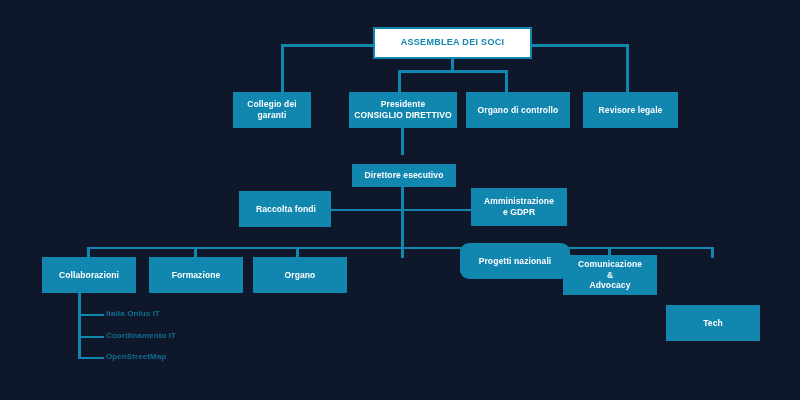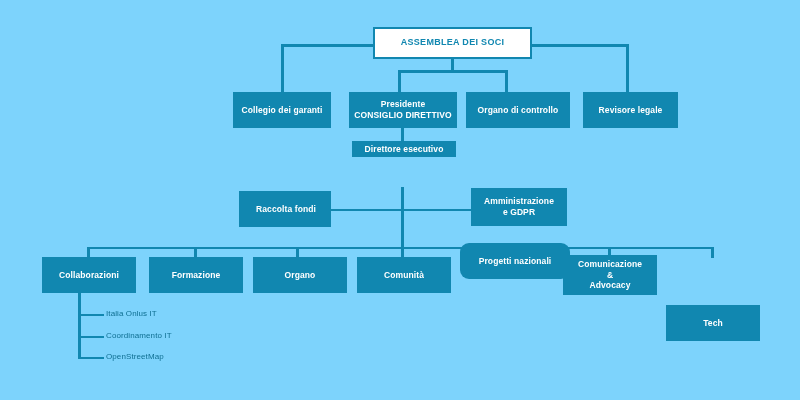--- a/index.html
+++ b/index.html
@@ -4,21 +4,21 @@
 <style>
   html, body {
     margin: 0;
     padding: 0;
     background: #000000;
   }
   #chart-root {
     position: relative;
     width: 800px;
     height: 400px;
-    background: #7dd3fc;
+    background: #0f172a;
     font-family: "Liberation Sans", sans-serif;
     overflow: hidden;
   }
   .node {
     position: absolute;
     box-sizing: border-box;
     display: flex;
     align-items: center;
     justify-content: center;
     text-align: center;
@@ -41,21 +41,21 @@
     white-space: pre-line;
     display: block;
   }
   .conn {
     position: absolute;
     background: #1187b0;
   }
   .subitem {
     position: absolute;
     color: #0f6f92;
-    font-weight: normal;
+    font-weight: bold;
     font-size: 8px;
     white-space: nowrap;
     letter-spacing: 0.1px;
   }
 </style>
 </head>
 <body>
 
 <div id="chart-root">
 
@@ -67,37 +67,37 @@
 
   <div class="conn" style="left:281px; top:44px; width:95px; height:3px;"></div>
   <div class="conn" style="left:529px; top:44px; width:100px; height:3px;"></div>
   <div class="conn" style="left:281px; top:44px; width:3px; height:48px;"></div>
   <div class="conn" style="left:626px; top:44px; width:3px; height:48px;"></div>
 
   <div class="node root" style="left:373px; top:27px; width:159px; height:32px;">
     <span class="node-label">ASSEMBLEA DEI SOCI</span>
   </div>
 
-  <div class="node" style="left:233px; top:92px; width:98px; height:36px;">
+  <div class="node" style="left:233px; top:92px; width:78px; height:36px;">
     <span class="node-label">Collegio dei garanti</span>
   </div>
   <div class="node" style="left:349px; top:92px; width:108px; height:36px;">
     <span class="node-label">Presidente
 CONSIGLIO DIRETTIVO</span>
   </div>
   <div class="node" style="left:466px; top:92px; width:104px; height:36px;">
     <span class="node-label">Organo di controllo</span>
   </div>
   <div class="node" style="left:583px; top:92px; width:95px; height:36px;">
     <span class="node-label">Revisore legale</span>
   </div>
 
   <div class="conn" style="left:401px; top:128px; width:3px; height:27px;"></div>
 
-  <div class="node" style="left:352px; top:141px; width:104px; height:16px;align-items:flex-end;">
+  <div class="node" style="left:352px; top:164px; width:104px; height:23px;">
     <span class="node-label">Direttore esecutivo</span>
   </div>
 
   <div class="conn" style="left:401px; top:187px; width:3px; height:62px;"></div>
 
   <div class="conn" style="left:330px; top:209px; width:73px; height:2px;"></div>
   <div class="conn" style="left:402px; top:209px; width:70px; height:2px;"></div>
 
   <div class="node" style="left:239px; top:191px; width:92px; height:36px;padding-left:6px;">
     <span class="node-label">Raccolta fondi</span>
@@ -118,23 +118,20 @@
 
   <div class="node" style="left:42px; top:257px; width:94px; height:36px;">
     <span class="node-label">Collaborazioni</span>
   </div>
   <div class="node" style="left:149px; top:257px; width:94px; height:36px;">
     <span class="node-label">Formazione</span>
   </div>
   <div class="node" style="left:253px; top:257px; width:94px; height:36px;">
     <span class="node-label">Organo</span>
   </div>
-  <div class="node" style="left:357px; top:257px; width:94px; height:36px;">
-    <span class="node-label">Comunità</span>
-  </div>
   <div class="node" style="left:460px; top:243px; width:110px; height:36px;border-radius:9px;">
     <span class="node-label">Progetti nazionali</span>
   </div>
   <div class="node" style="left:563px; top:255px; width:94px; height:40px;justify-content:center;">
     <span class="node-label">Comunicazione
 &amp;
 Advocacy</span>
   </div>
   <div class="node" style="left:666px; top:257px; width:94px; height:36px;margin-top:48px;">
     <span class="node-label">Tech</span>

